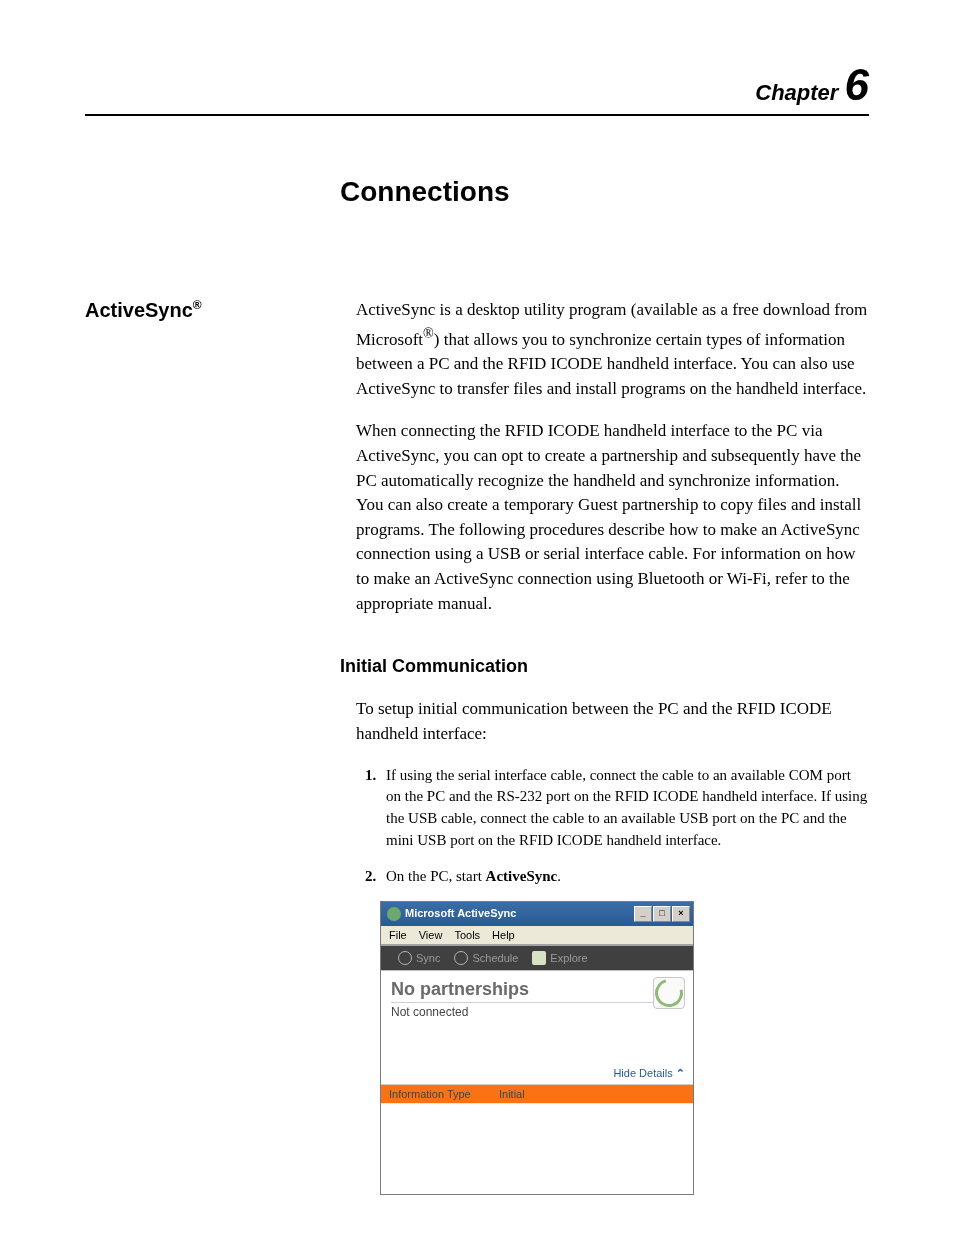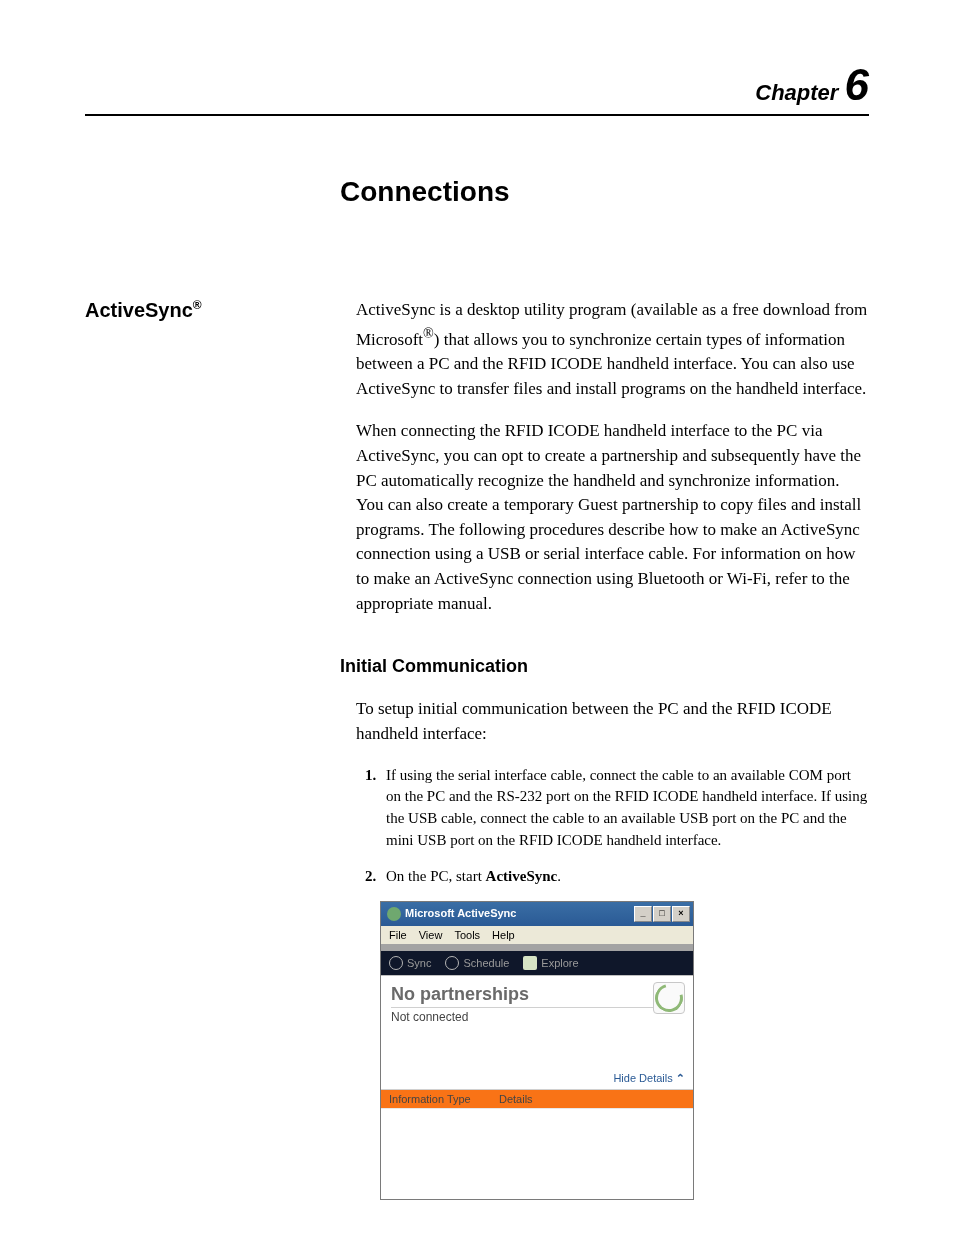--- a/index.html
+++ b/index.html
@@ -150,29 +150,29 @@
     text-align: center;
     font-family: Arial, sans-serif;
     font-weight: bold;
     margin-left: 1px;
   }
   .as-menubar {
     display: flex;
     gap: 12px;
     padding: 3px 8px;
     background: #ece9d8;
-    border-bottom: 7px solid #a3a3a3;
+    border-bottom: 2px solid #a3a3a3;
     font-size: 11px;
     color: #000;
   }
   .as-toolbar {
     display: flex;
     gap: 14px;
-    padding: 5px 8px;
-    background: #0f172a;
+    padding: 5px 17px;
+    background: #404040;
     border-bottom: 1px solid #c0c0c0;
     align-items: center;
     color: #888;
   }
   .tb-item {
     display: flex;
     align-items: center;
     gap: 4px;
     color: #9a9a9a;
   }
@@ -336,21 +336,21 @@
           <div class="as-status-title">No partnerships</div>
           <div class="as-status-sub">Not connected</div>
         </div>
         <div class="as-hide">
           <span>Hide Details</span>
           <span class="chev"> ⌃</span>
         </div>
         <div class="as-details">
           <div class="as-details-head">
             <div class="col1">Information Type</div>
-            <div class="col2">Details</div>
+            <div class="col2">Initial</div>
           </div>
           <div class="as-details-body"></div>
         </div>
       </div>
 
     </div>
   </div>
 
 </div>
 

